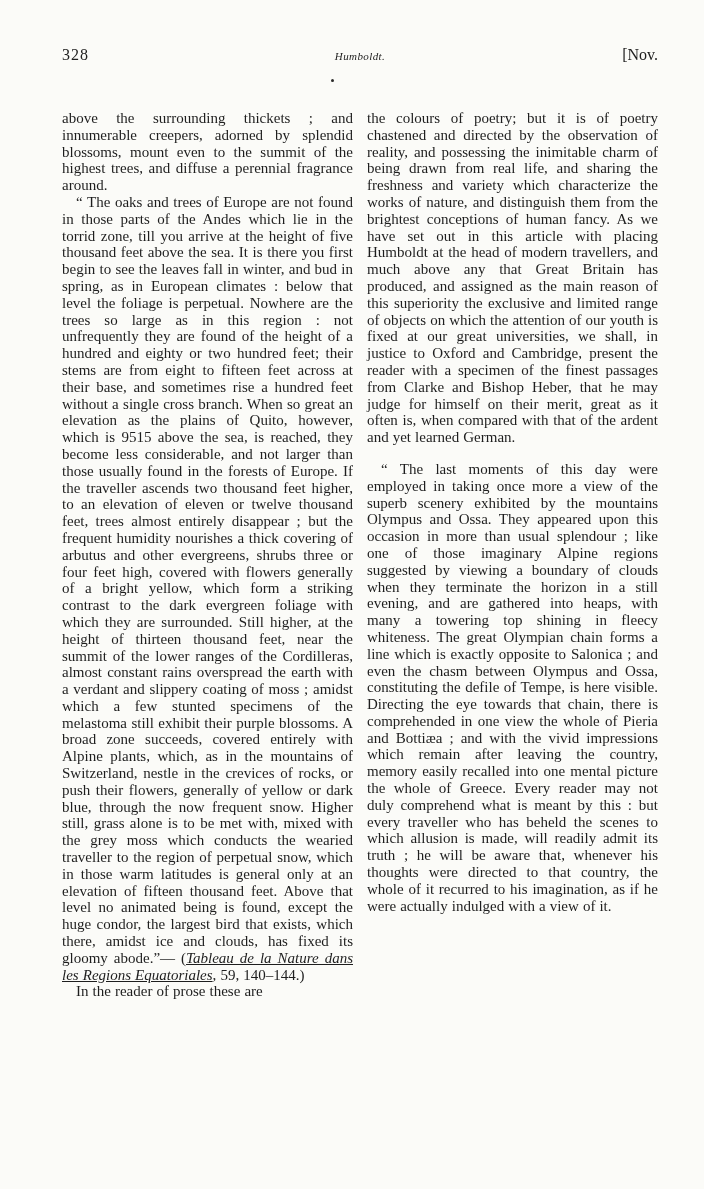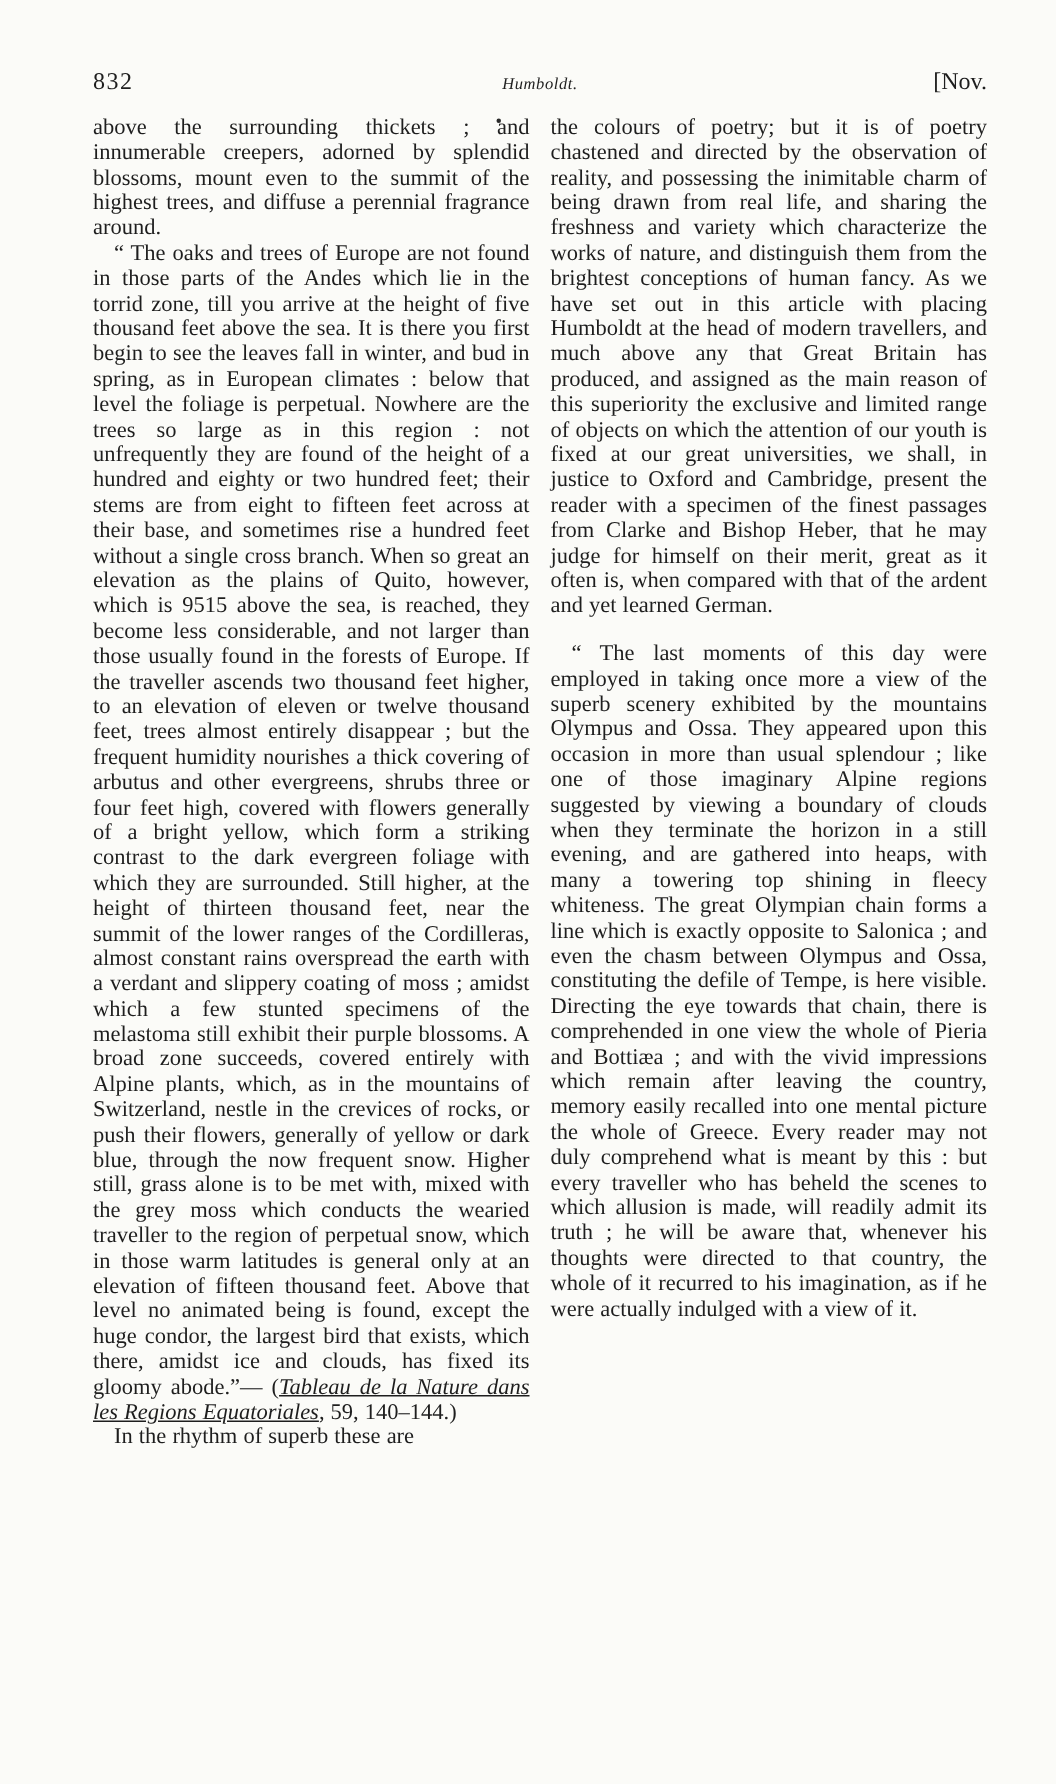--- a/index.html
+++ b/index.html
@@ -24,21 +24,21 @@
     font-size: 16px;
   }
   .running-head .pn   { width: 90px; letter-spacing: 1px; }
   .running-head .title{ flex: 1; text-align: center; font-style: italic; font-size: 11px; letter-spacing: 0.4px; }
   .running-head .issue{ width: 90px; text-align: right; }
   .cols {
     display: flex;
     gap: 14px;
     margin-top: 13px;
   }
-  .col { width: 291px; }
+  .col { width: 291px; margin-top: 33px; }
   .para {
     margin: 0;
     font-size: 15px;
     line-height: 16.8px;
     text-align: justify;
     word-spacing: 0.3px;
   }
   .para.indent { text-indent: 14px; }
   .para.gap    { margin-top: 15px; font-family: Liberation Serif, serif; }
   .it          { font-style: italic; text-decoration: underline; }
@@ -50,31 +50,31 @@
     height: 3px;
     border-radius: 50%;
     background: #2a2a2a;
   }
 </style>
 </head>
 <body>
 
 <div class="page">
   <div class="running-head">
-    <span class="pn">832</span>
+    <span class="pn">328</span>
     <span class="title">Humboldt.</span>
     <span class="issue">[Nov.</span>
   </div>
 
   <div class="speck"></div>
 
   <div class="cols">
     <div class="col">
         <p class="para"><span>above the surrounding thickets&nbsp;; and innumerable creepers, adorned by splendid blossoms, mount even to the summit of the highest trees, and diffuse a perennial fragrance around.</span></p>
         <p class="para indent"><span>“ The oaks and trees of Europe are not found in those parts of the Andes which lie in the torrid zone, till you arrive at the height of five thousand feet above the sea.  It is there you first begin to see the leaves fall in winter, and bud in spring, as in European climates&nbsp;: below that level the foliage is perpetual.  Nowhere are the trees so large as in this region&nbsp;: not unfrequently they are found of the height of a hundred and eighty or two hundred feet; their stems are from eight to fifteen feet across at their base, and sometimes rise a hundred feet without a single cross branch.  When so great an elevation as the plains of Quito, however, which is 9515 above the sea, is reached, they become less considerable, and not larger than those usually found in the forests of Europe.  If the traveller ascends two thousand feet higher, to an elevation of eleven or twelve thousand feet, trees almost entirely disappear&nbsp;; but the frequent humidity nourishes a thick covering of arbutus and other evergreens, shrubs three or four feet high, covered with flowers generally of a bright yellow, which form a striking contrast to the dark evergreen foliage with which they are surrounded.  Still higher, at the height of thirteen thousand feet, near the summit of the lower ranges of the Cordilleras, almost constant rains overspread the earth with a verdant and slippery coating of moss&nbsp;; amidst which a few stunted specimens of the melastoma still exhibit their purple blossoms.  A broad zone succeeds, covered entirely with Alpine plants, which, as in the mountains of Switzerland, nestle in the crevices of rocks, or push their flowers, generally of yellow or dark blue, through the now frequent snow.  Higher still, grass alone is to be met with, mixed with the grey moss which conducts the wearied traveller to the region of perpetual snow, which in those warm latitudes is general only at an elevation of fifteen thousand feet.  Above that level no animated being is found, except the huge condor, the largest bird that exists, which there, amidst ice and clouds, has fixed its gloomy abode.”— (</span><span class="it">Tableau de la Nature dans les Regions Equatoriales</span><span>, 59, 140–144.)</span></p>
-        <p class="para indent"><span>In the rhythm of superb these are</span></p>
+        <p class="para indent"><span>In the reader of prose these are</span></p>
       </div>
     <div class="col">
         <p class="para"><span>the colours of poetry; but it is of poetry chastened and directed by the observation of reality, and possessing the inimitable charm of being drawn from real life, and sharing the freshness and variety which characterize the works of nature, and distinguish them from the brightest conceptions of human fancy.  As we have set out in this article with placing Humboldt at the head of modern travellers, and much above any that Great Britain has produced, and assigned as the main reason of this superiority the exclusive and limited range of objects on which the attention of our youth is fixed at our great universities, we shall, in justice to Oxford and Cambridge, present the reader with a specimen of the finest passages from Clarke and Bishop Heber, that he may judge for himself on their merit, great as it often is, when compared with that of the ardent and yet learned German.</span></p>
         <p class="para indent gap"><span>“ The last moments of this day were employed in taking once more a view of the superb scenery exhibited by the mountains Olympus and Ossa.  They appeared upon this occasion in more than usual splendour&nbsp;; like one of those imaginary Alpine regions suggested by viewing a boundary of clouds when they terminate the horizon in a still evening, and are gathered into heaps, with many a towering top shining in fleecy whiteness.  The great Olympian chain forms a line which is exactly opposite to Salonica&nbsp;; and even the chasm between Olympus and Ossa, constituting the defile of Tempe, is here visible.  Directing the eye towards that chain, there is comprehended in one view the whole of Pieria and Bottiæa&nbsp;; and with the vivid impressions which remain after leaving the country, memory easily recalled into one mental picture the whole of Greece.  Every reader may not duly comprehend what is meant by this&nbsp;: but every traveller who has beheld the scenes to which allusion is made, will readily admit its truth&nbsp;; he will be aware that, whenever his thoughts were directed to that country, the whole of it recurred to his imagination, as if he were actually indulged with a view of it.</span></p>
       </div>
   </div>
 </div>
 
 </body></html>

